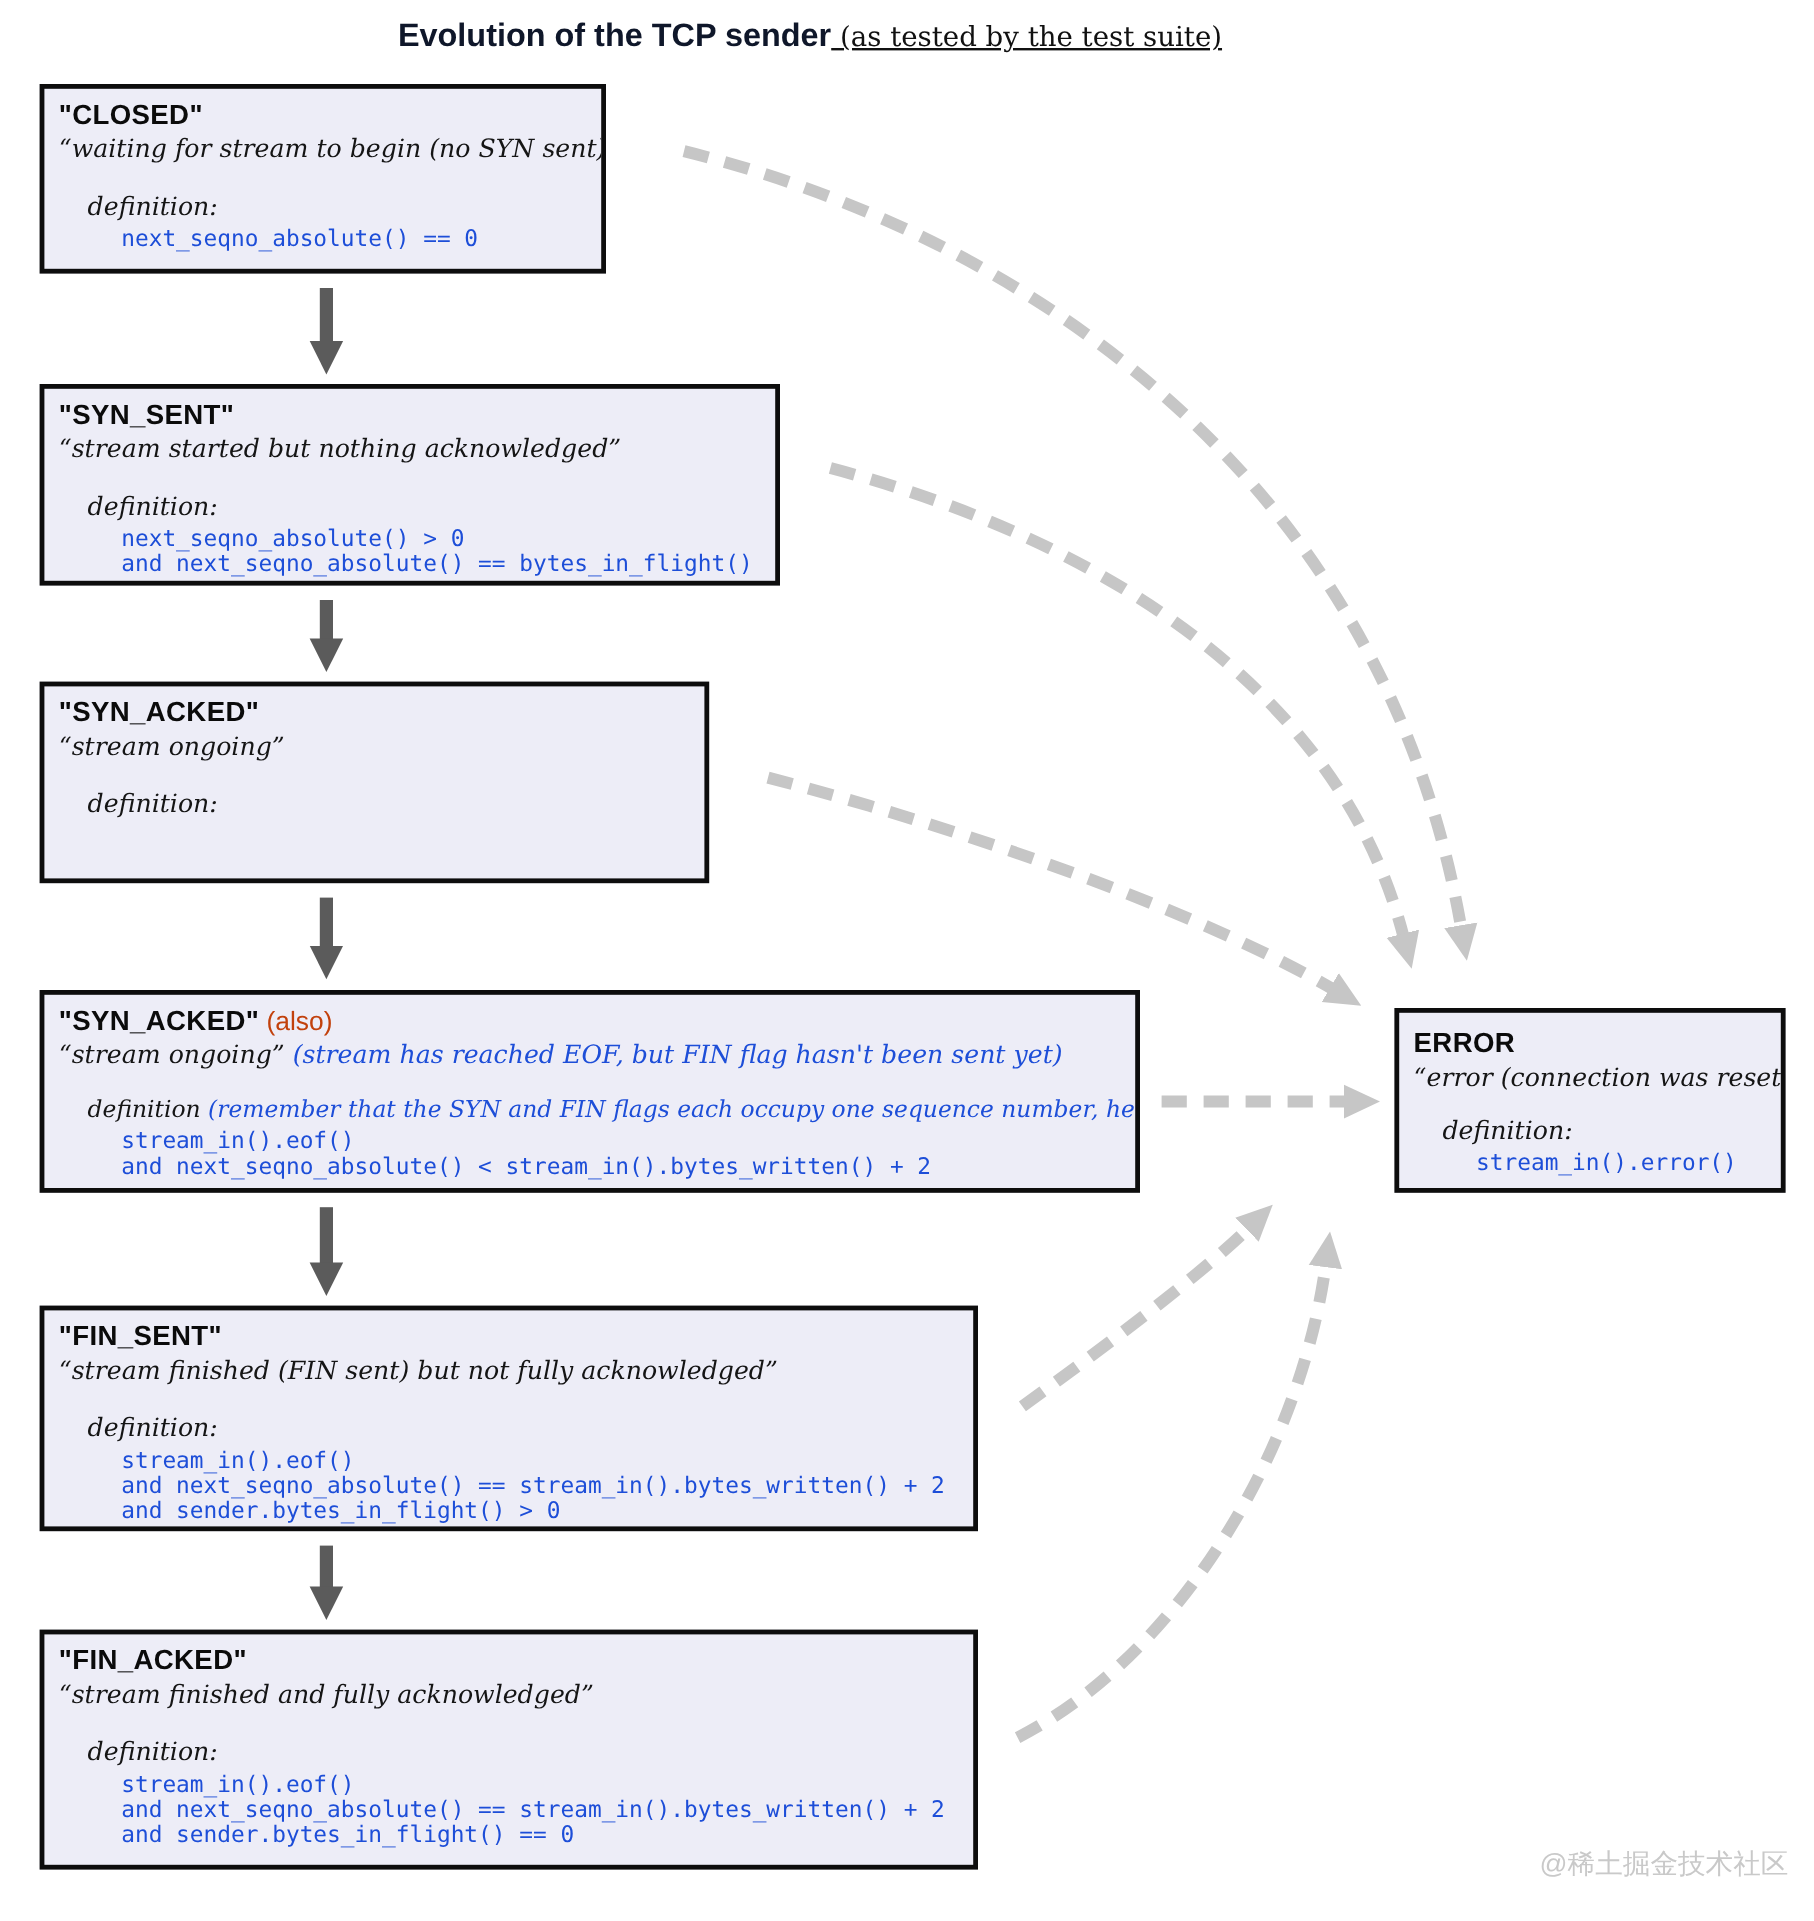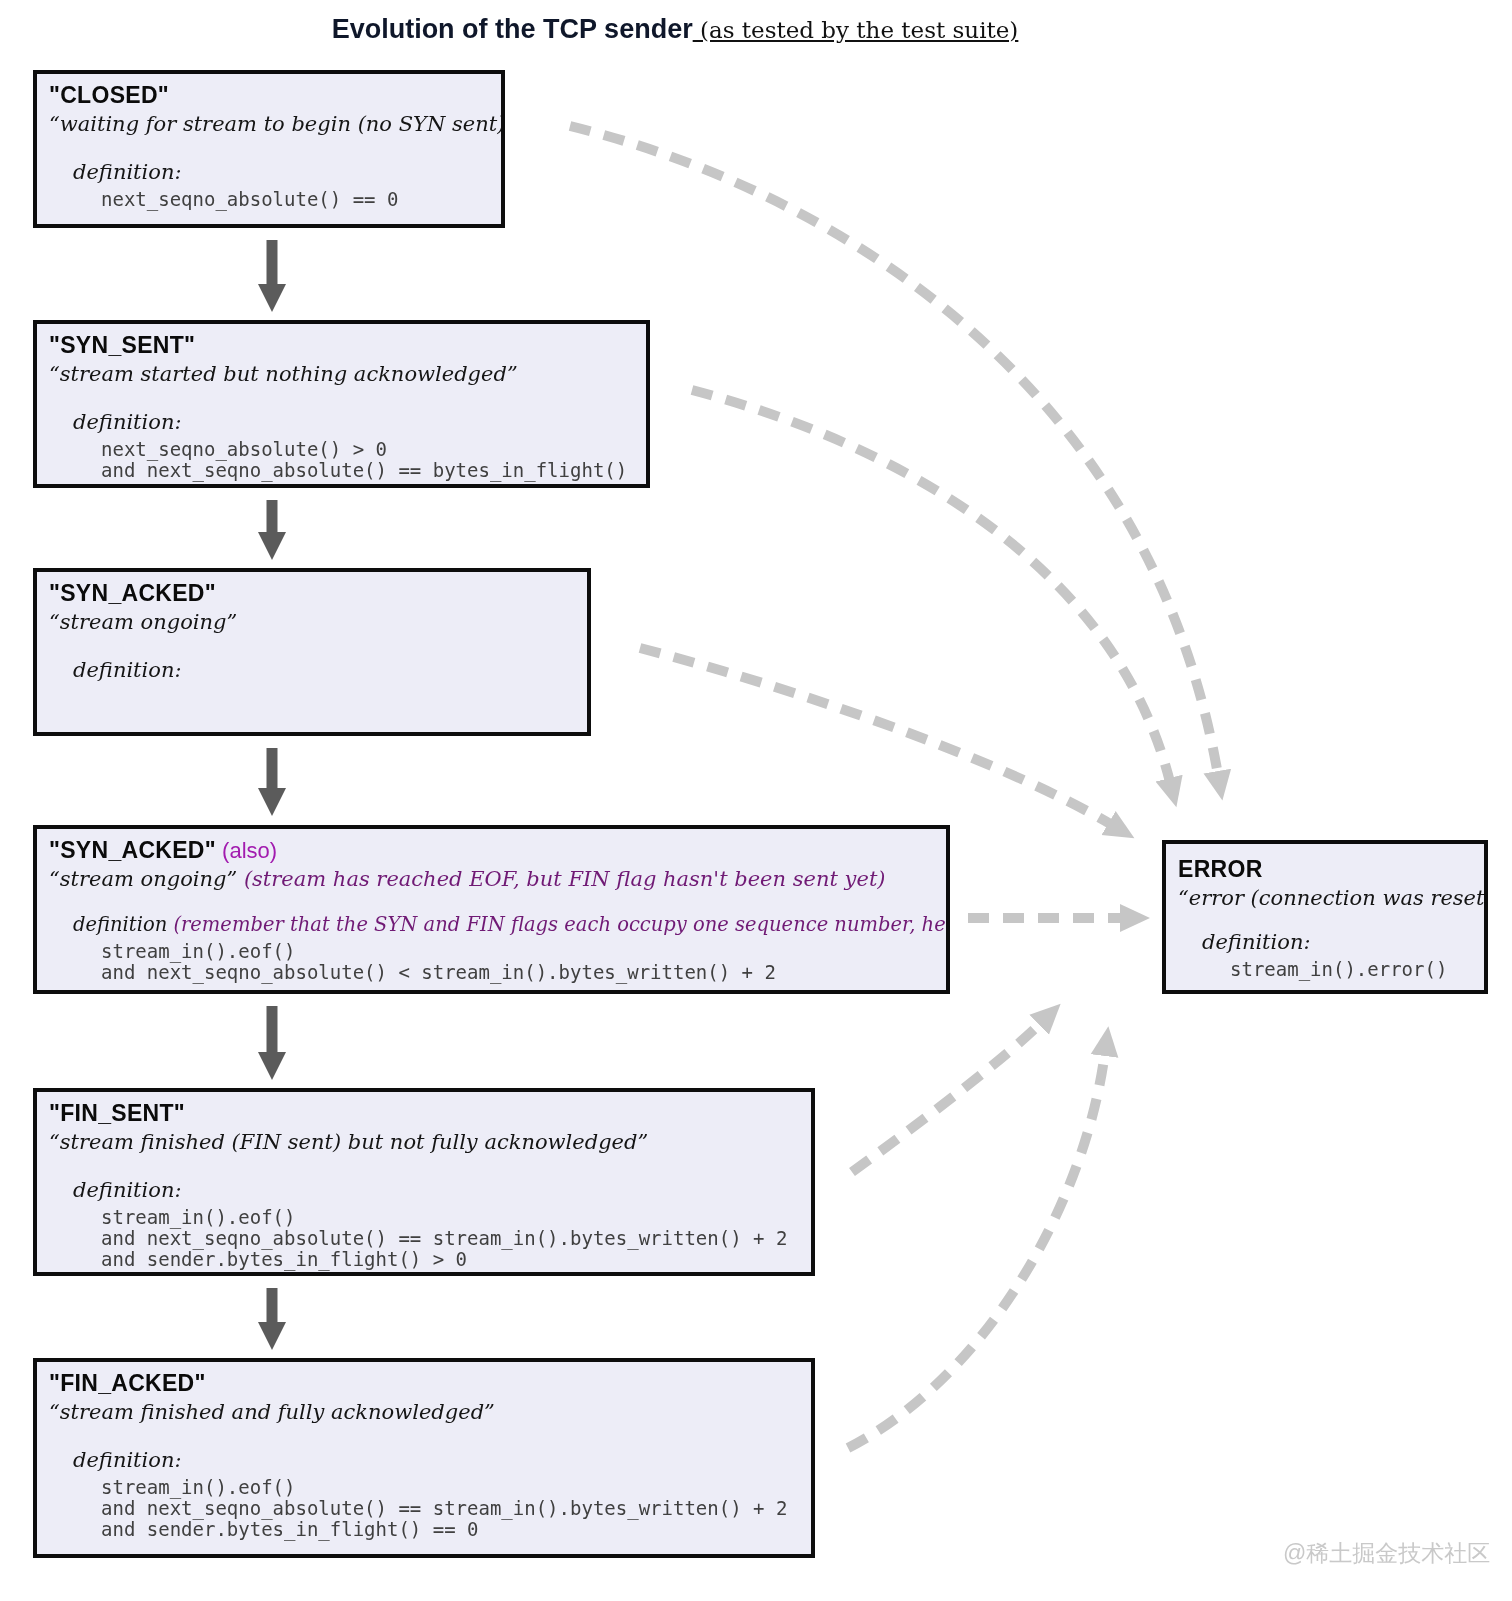--- a/index.html
+++ b/index.html
@@ -19,26 +19,26 @@
   .page-title .t-sub{font:23px "DejaVu Serif",serif;color:#111;text-decoration:underline;}
   .state-box{
     position:absolute;z-index:2;
     background:#ededf7;
     border:4px solid #0d0d0d;
     box-sizing:border-box;
     padding:8px 14px 6px 12px;
     overflow:hidden;
   }
   .box-name{font:bold 23px "Liberation Sans",sans-serif;color:#0b0b0b;letter-spacing:.3px;}
-  .box-suffix{font:22px "Liberation Sans",sans-serif;color:#a21caf;}
+  .box-suffix{font:22px "Liberation Sans",sans-serif;color:#c2410c;}
   .box-desc{font:italic 21px "DejaVu Serif",serif;color:#151515;margin-top:3px;white-space:nowrap;}
   .box-def{font:italic 21px "DejaVu Serif",serif;color:#151515;margin-top:24px;white-space:nowrap;margin-left:24px;}
-  .navy{color:#701a75;}
+  .navy{color:#1d4ed8;}
   .box-code{
-    font:19px "DejaVu Sans Mono",monospace;color:#404040;
+    font:19px "DejaVu Sans Mono",monospace;color:#1d4ed8;
     margin:5px 0 0 52px;line-height:21px;white-space:pre;
   }
   
   #box-closed{left:33px;top:70px;width:472px;height:158px;}
   #box-syn-sent{left:33px;top:320px;width:617px;height:168px;}
   #box-syn-acked{left:33px;top:568px;width:558px;height:168px;}
   #box-syn-acked-also{left:33px;top:825px;width:917px;height:169px;}
   #box-syn-acked-also .box-def{font-size:19.5px;margin-top:22px;}
   #box-fin-sent{left:33px;top:1088px;width:782px;height:188px;}
   #box-fin-acked{left:33px;top:1358px;width:782px;height:200px;}

